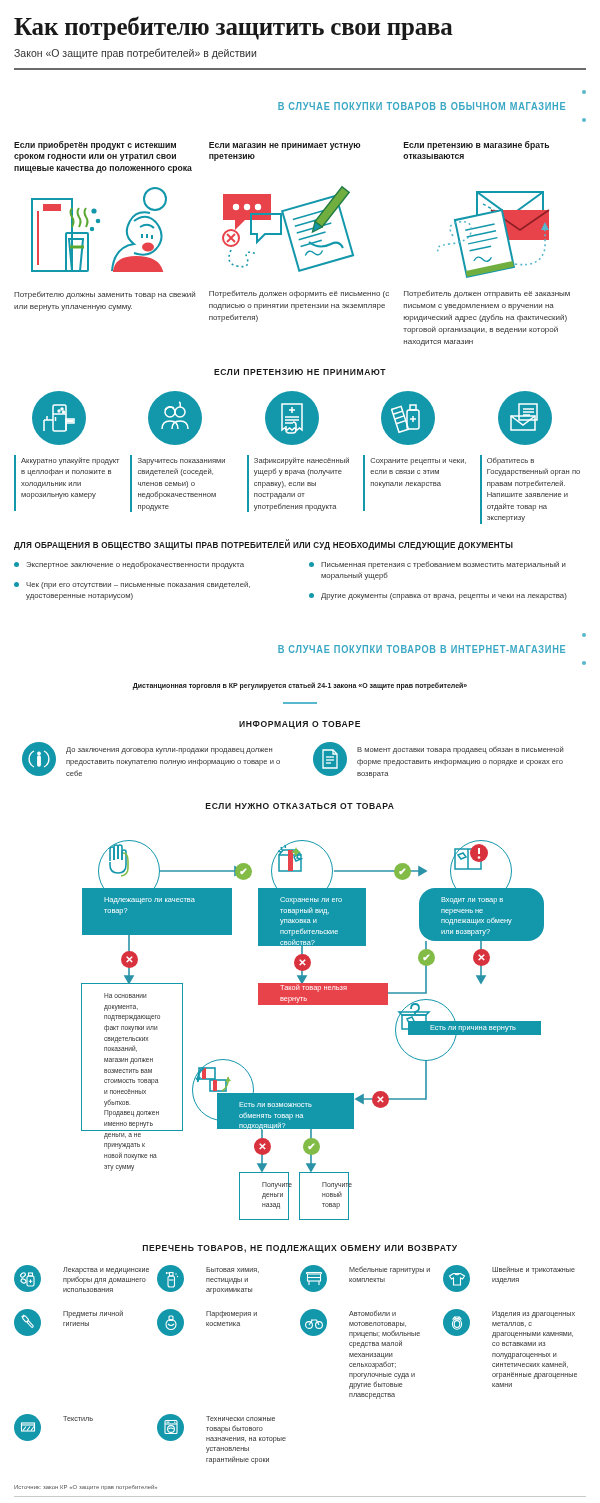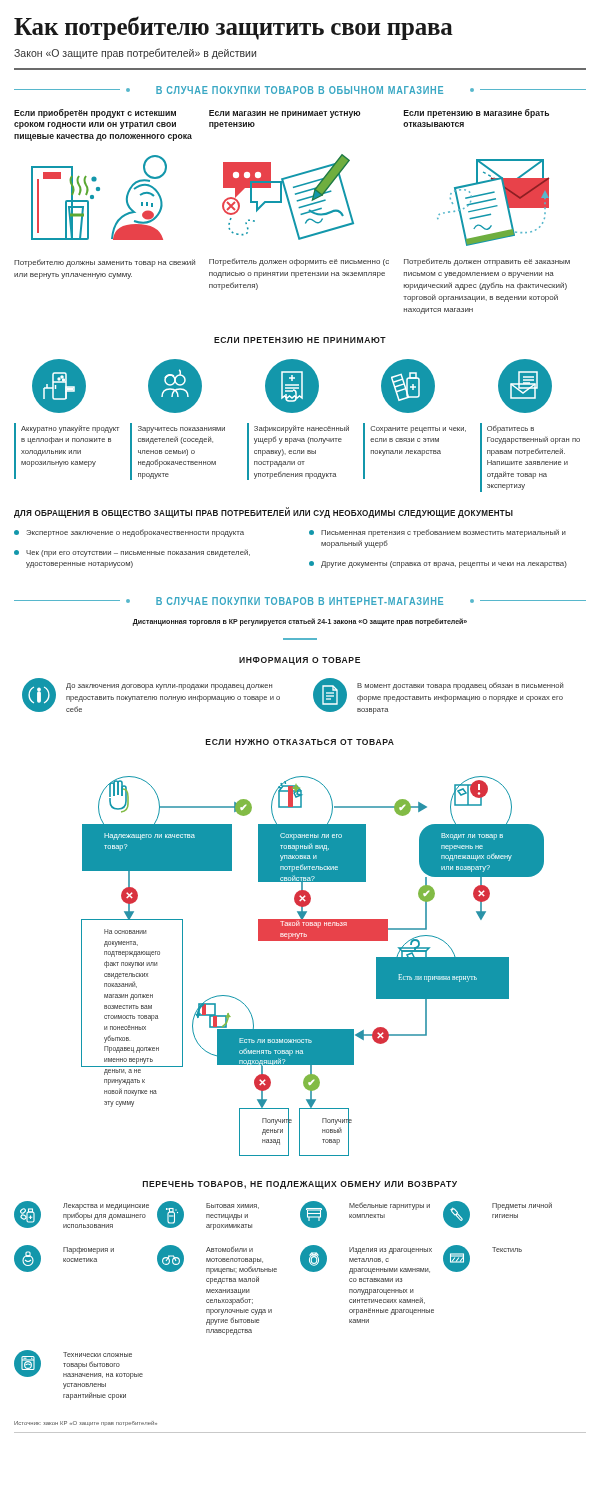--- a/index.html
+++ b/index.html
@@ -17,21 +17,21 @@
   
   .title {
     font-family:"Liberation Serif", serif;
     font-size:25px; font-weight:700; letter-spacing:-0.2px;
     color:#1a1a1a; margin:13px 0 0 0; line-height:1.1;
   }
   .subtitle { font-size:10.5px; color:#333; margin-top:6px; }
   .rule-thick { height:2px; background:#6b6b6b; margin-top:9px; }
 
   
-  .band { display:flex; align-items:center; gap:6px; margin-top:14px; }
+  .band { display:flex; align-items:flex-end; gap:6px; margin-top:14px;flex-direction:column; }
   .band .line { flex:1; height:1px; background:#57b7cc; }
   .band .dot { width:4px; height:4px; border-radius:50%; background:#57b7cc; flex:none; }
   .band .label {
     font-family:"Liberation Sans Narrow","Liberation Sans",sans-serif;
     font-size:10.5px; font-weight:700; letter-spacing:0.8px;
     color:#3aa8c4; white-space:nowrap; transform:scaleX(0.88); transform-origin:center;
   }
 
   .center-head {
     text-align:center; font-size:9.5px; font-weight:700; letter-spacing:0.7px;
@@ -493,21 +493,21 @@
               <path d="M35 17 l3 4 l-6 1 z" fill="#82bb45" stroke="none"></path>
         </g>
           </svg>
       </span>
     </div>
 
     <div class="node" style="left:68px; top:67px; width:150px; height:47px;">Надлежащего ли качества товар?</div>
     <div class="node" style="left:244px; top:67px; width:108px; height:58px;">Сохранены ли его товарный вид, упаковка и потребительские свойства?</div>
     <div class="node" style="left:405px; top:67px; width:125px; height:53px;border-radius:16px;">Входит ли товар в перечень не подлежащих обмену или возврату?</div>
     <div class="node red" style="left:244px; top:162px; width:130px; height:22px; display:flex; align-items:center;">Такой товар нельзя вернуть</div>
-    <div class="node" style="left:362px; top:200px; width:133px; height:42px; display:flex; align-items:center;font-family:Liberation Serif, serif;">Есть ли причина вернуть</div>
+    <div class="node" style="left:394px; top:200px; width:133px; height:14px; display:flex; align-items:center;">Есть ли причина вернуть</div>
     <div class="node" style="left:203px; top:272px; width:137px; height:36px;">Есть ли возможность обменять товар на подходящий?</div>
     <div class="node white" style="left:67px; top:162px; width:102px; height:148px; font-size:6.6px; line-height:1.62;">На основании документа, подтверждающего факт покупки или свидетельских показаний, магазин должен возместить вам стоимость товара и понесённых убытков. Продавец должен именно вернуть деньги, а не принуждать к новой покупке на эту сумму</div>
     <div class="node white" style="left:225px; top:351px; width:50px; height:48px; font-size:6.8px;">Получите деньги назад</div>
     <div class="node white" style="left:285px; top:351px; width:50px; height:48px; font-size:6.8px;">Получите новый товар</div>
 
     <div class="mark yes" style="left:221px; top:42px;">✔</div>
     <div class="mark yes" style="left:380px; top:42px;">✔</div>
     <div class="mark no" style="left:107px; top:130px;">✕</div>
     <div class="mark no" style="left:280px; top:133px;">✕</div>
     <div class="mark yes" style="left:404px; top:128px;">✔</div>
@@ -559,20 +559,31 @@
           <rect x="2.5" y="4" width="13" height="7"></rect>
               <line x1="2.5" y1="7.5" x2="15.5" y2="7.5"></line>
           <path d="M4 11 v4 M14 11 v4 M1.5 4 v-1.5 M16.5 4 v-1.5"></path>
               <line x1="1.5" y1="2.5" x2="16.5" y2="2.5"></line>
         </g>
           </svg>
       </div>
       <div class="lt">Мебельные гарнитуры и комплекты</div>
     </div>
 
+    <div class="li">
+      <div class="circ-sm2">
+        <svg width="18" height="18" viewBox="0 0 18 18">
+            <g class="s-white" stroke-width="1.1">
+          <path d="M5.5 3.5 l-4 2.5 l2 3 l2 -1 v7 h7 v-7 l2 1 l2 -3 l-4 -2.5 z"></path>
+          <path d="M6.5 3.5 q2.5 2.5 5 0"></path>
+        </g>
+          </svg>
+      </div>
+      <div class="lt">Швейные и трикотажные изделия</div>
+    </div>
 
     <div class="li">
       <div class="circ-sm2">
         <svg width="18" height="18" viewBox="0 0 18 18">
             <g class="s-white" stroke-width="1.1">
           <g transform="rotate(-42 9 9)">
             <rect x="7.5" y="2" width="3.5" height="6" rx="1"></rect>
             <path d="M8 2 v-1.5 M9.2 2 v-1.5 M10.4 2 v-1.5"></path>
             <rect x="8.2" y="8" width="2" height="8" rx="1"></rect>
           </g>

